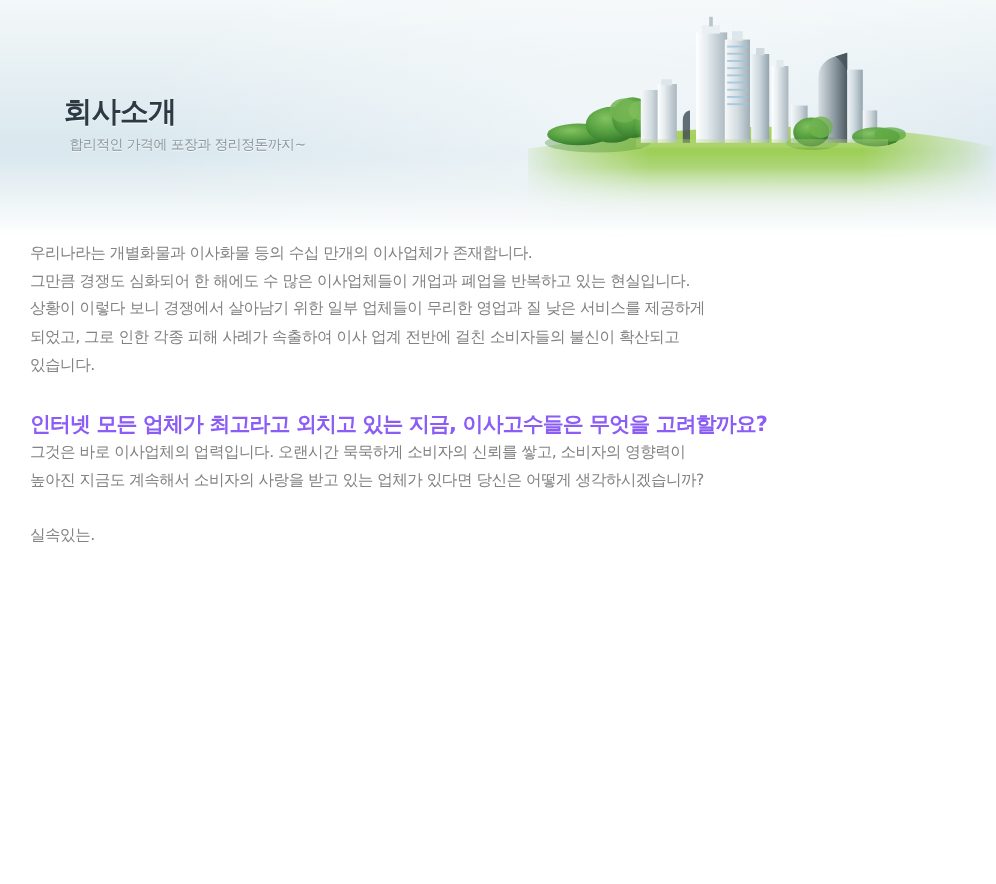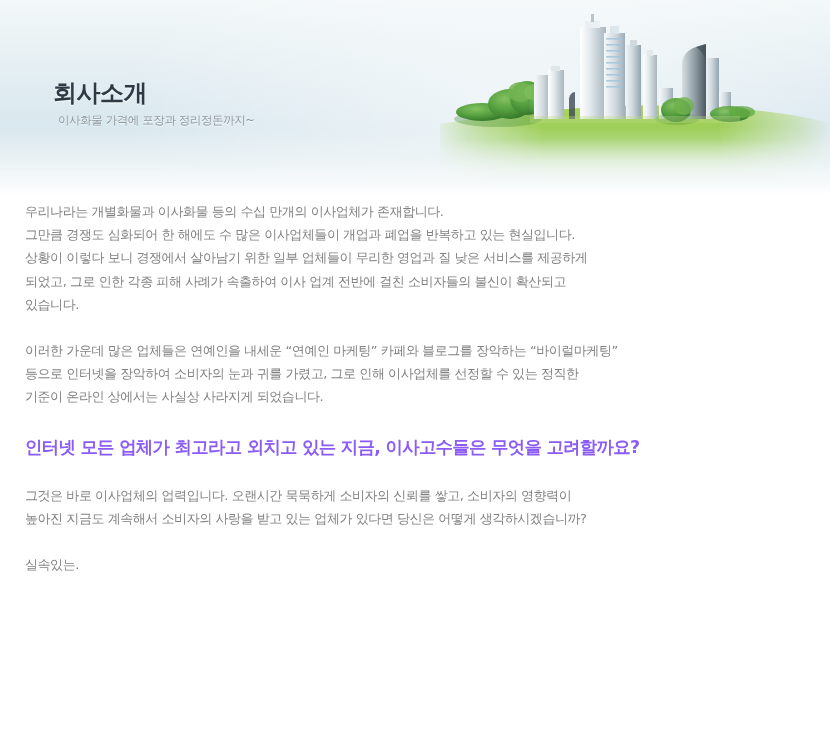--- a/index.html
+++ b/index.html
@@ -124,21 +124,20 @@
   }
   .headline {
     margin: 26px 0 0 0;
     font-size: 17.4px;
     font-weight: 700;
     line-height: 24px;
     letter-spacing: -0.7px;
     color: #8b5cf6;
   }
   .after-headline {
-    margin-top: 25px;
   }
 </style>
 </head>
 <body>
 
 <div class="page">
 
   <div class="banner">
     <div class="banner-sheen"></div>
 
@@ -273,37 +272,34 @@
           <ellipse cx="300" cy="114" rx="20" ry="8" fill="url(#treeGrad)"></ellipse>
           <ellipse cx="312" cy="112" rx="13" ry="6" fill="#5aa83f" opacity="0.8"></ellipse>
         </g>
 
         <rect x="100" y="116" width="210" height="7" fill="#bcd98a" opacity="0.35"></rect>
       </svg>
     </div>
 
     <div class="banner-text">
       <h1 class="banner-title">회사소개</h1>
-      <div class="banner-sub">이사화물 가격에 포장과 정리정돈까지~</div>
+      <div class="banner-sub">합리적인 가격에 포장과 정리정돈까지~</div>
     </div>
 
     <div class="banner-fade"></div>
   </div>
 
   <div class="content">
 
     <p class="para">우리나라는 개별화물과 이사화물 등의 수십 만개의 이사업체가 존재합니다.
 그만큼 경쟁도 심화되어 한 해에도 수 많은 이사업체들이 개업과 폐업을 반복하고 있는 현실입니다.
 상황이 이렇다 보니 경쟁에서 살아남기 위한 일부 업체들이 무리한 영업과 질 낮은 서비스를 제공하게
 되었고, 그로 인한 각종 피해 사례가 속출하여 이사 업계 전반에 걸친 소비자들의 불신이 확산되고
 있습니다.</p>
 
-    <p class="para gap">이러한 가운데 많은 업체들은 연예인을 내세운 “연예인 마케팅” 카페와 블로그를 장악하는 “바이럴마케팅”
-등으로 인터넷을 장악하여 소비자의 눈과 귀를 가렸고, 그로 인해 이사업체를 선정할 수 있는 정직한
-기준이 온라인 상에서는 사실상 사라지게 되었습니다.</p>
 
     <p class="headline">인터넷 모든 업체가 최고라고 외치고 있는 지금, 이사고수들은 무엇을 고려할까요?</p>
 
     <p class="para after-headline">그것은 바로 이사업체의 업력입니다. 오랜시간 묵묵하게 소비자의 신뢰를 쌓고, 소비자의 영향력이
 높아진 지금도 계속해서 소비자의 사랑을 받고 있는 업체가 있다면 당신은 어떻게 생각하시겠습니까?</p>
 
 
     <p class="para gap">실속있는.</p>
 
   </div>

